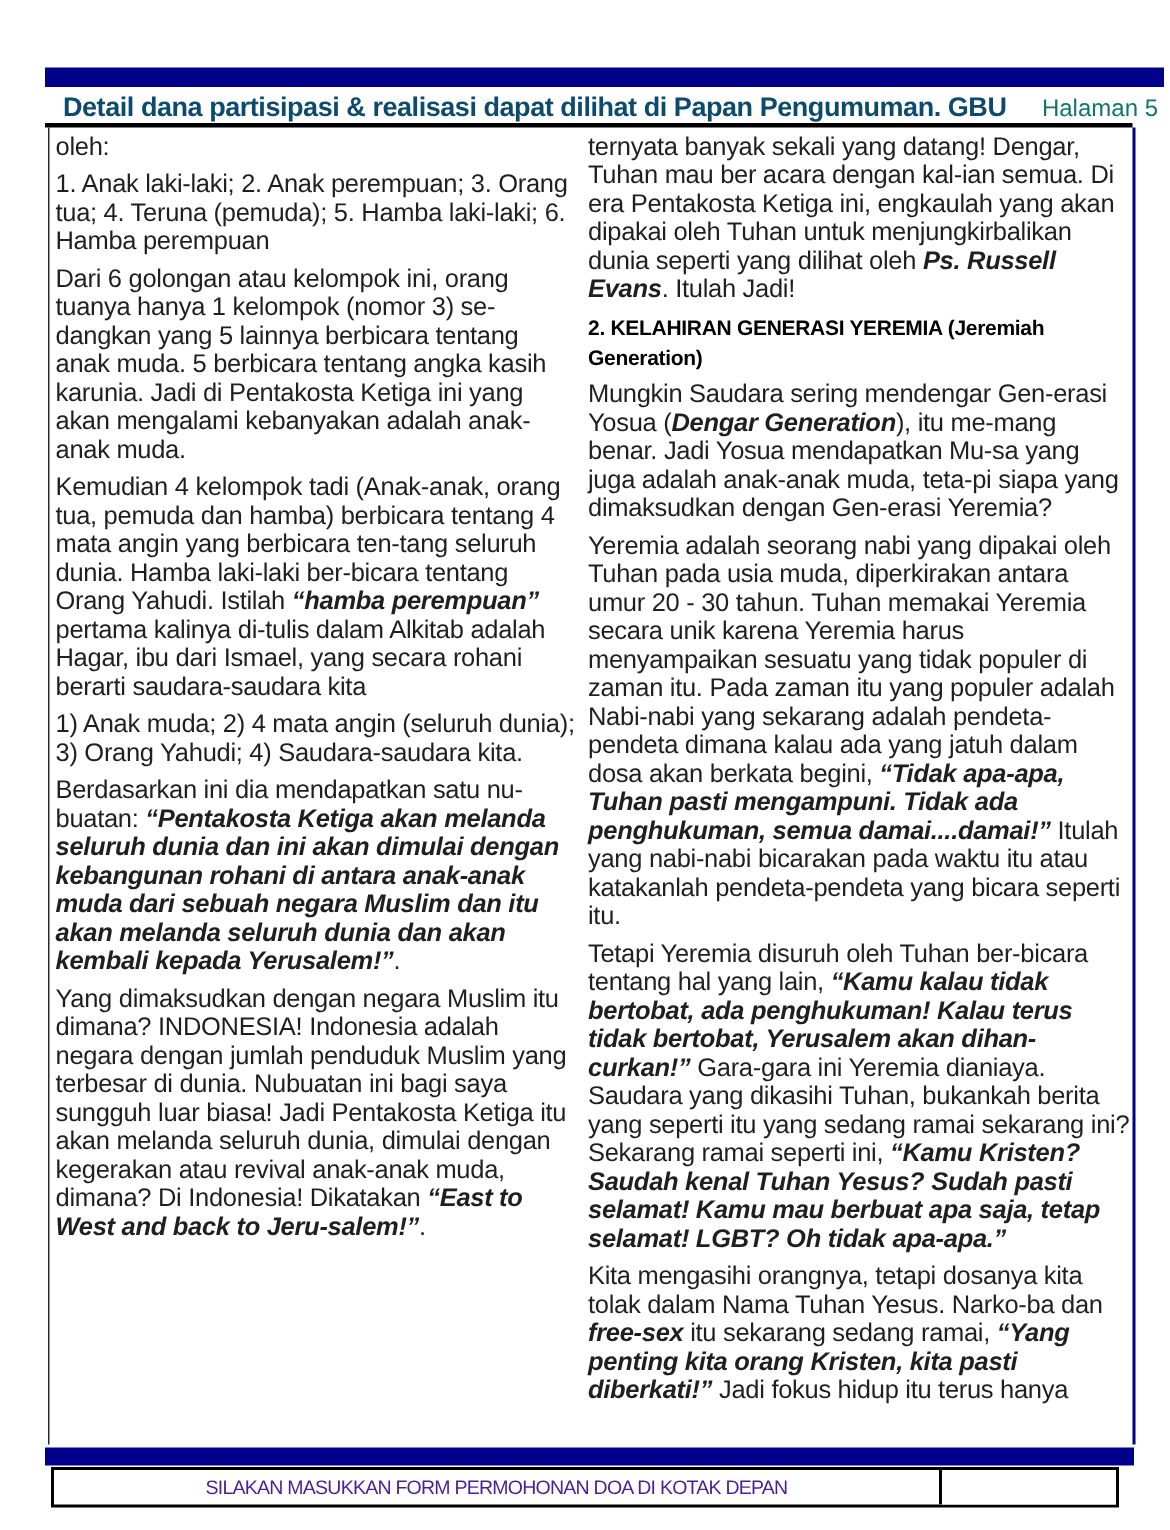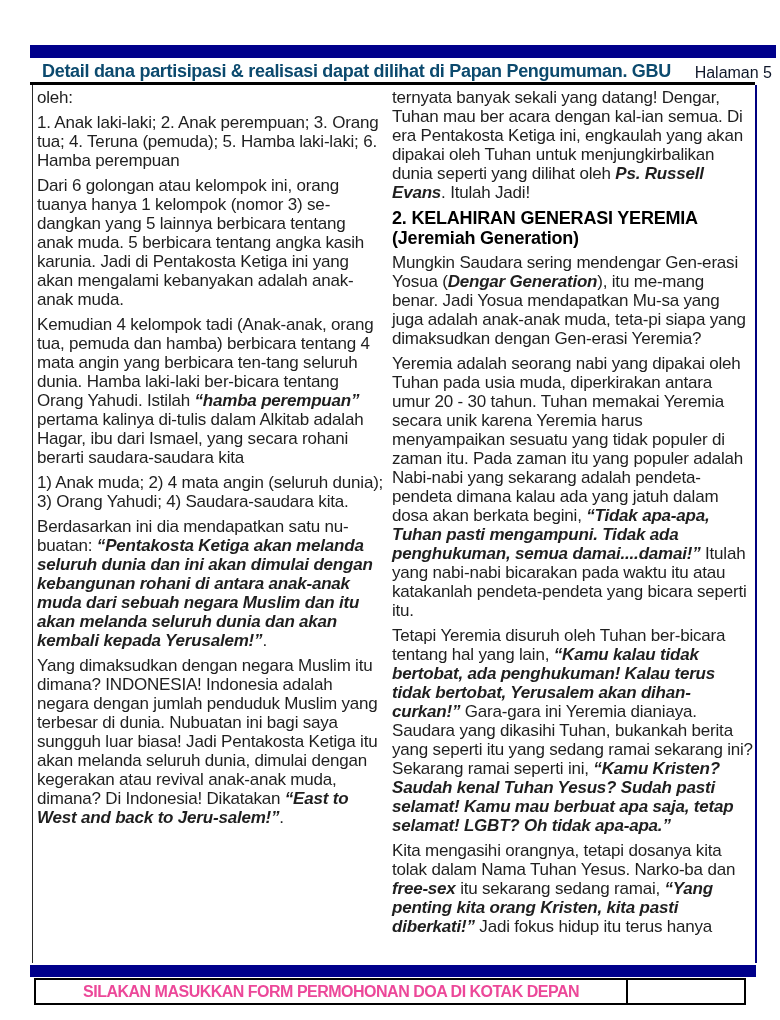--- a/index.html
+++ b/index.html
@@ -22,54 +22,54 @@
   }
   .header-row{
     position:absolute;left:30px;top:58px;width:746px;height:24px;
     display:flex;align-items:flex-end;justify-content:space-between;
   }
   .header-notice{
     font-weight:bold;font-size:18px;letter-spacing:-0.3px;
     padding-left:12px;color:#0c4a6e;white-space:nowrap;
   }
   .page-number{
-    font-size:16px;color:#0f172a;padding-right:4px;white-space:nowrap;
+    font-size:16px;color:#0f766e;padding-right:4px;white-space:nowrap;
   }
   .header-rule{
     position:absolute;left:30px;top:82px;width:725px;height:3px;
     background:var(--ink);
   }
   .content-border-left{
     position:absolute;left:32px;top:85px;width:1px;height:878px;background:#2a2a2a;
   }
   .content-border-right{
     position:absolute;left:755px;top:85px;width:2px;height:878px;background:#000080;
   }
   .col{
     position:absolute;top:88px;
     font-size:17px;line-height:19px;letter-spacing:-0.2px;
     text-align:left;
   }
   .col-left{left:37px;width:347px;}
   .col-right{left:392px;width:361px;}
   .para{margin:0 0 6px 0;}
-  .para.heading{font-weight:bold;font-size:18px;line-height:20px;margin:2px 0 5px 0;color:#000;}
+  .para.heading{font-weight:bold;font-size:14px;line-height:20px;margin:2px 0 5px 0;color:#000;}
   .bi{font-weight:bold;font-style:italic;}
   .footer-bar{
     position:absolute;left:30px;top:965px;width:726px;height:12px;
     background:var(--navy);
   }
   .footer-box{
     position:absolute;left:34px;top:978px;width:712px;height:27px;
     border:2px solid #000;box-sizing:border-box;
     display:flex;align-items:stretch;background:#fff;
   }
   .footer-cell-main{
     flex:1;display:flex;align-items:center;justify-content:center;
-    font-weight:bold;font-size:16px;letter-spacing:-0.5px;color:#ec4899;
+    font-weight:normal;font-size:13px;letter-spacing:-0.5px;color:#4c1d95;
     white-space:nowrap;
   }
   .footer-cell-empty{
     width:118px;border-left:2px solid #000;box-sizing:border-box;background:#fff;
   }
 </style>
 </head>
 <body>
 
 <div class="page">

